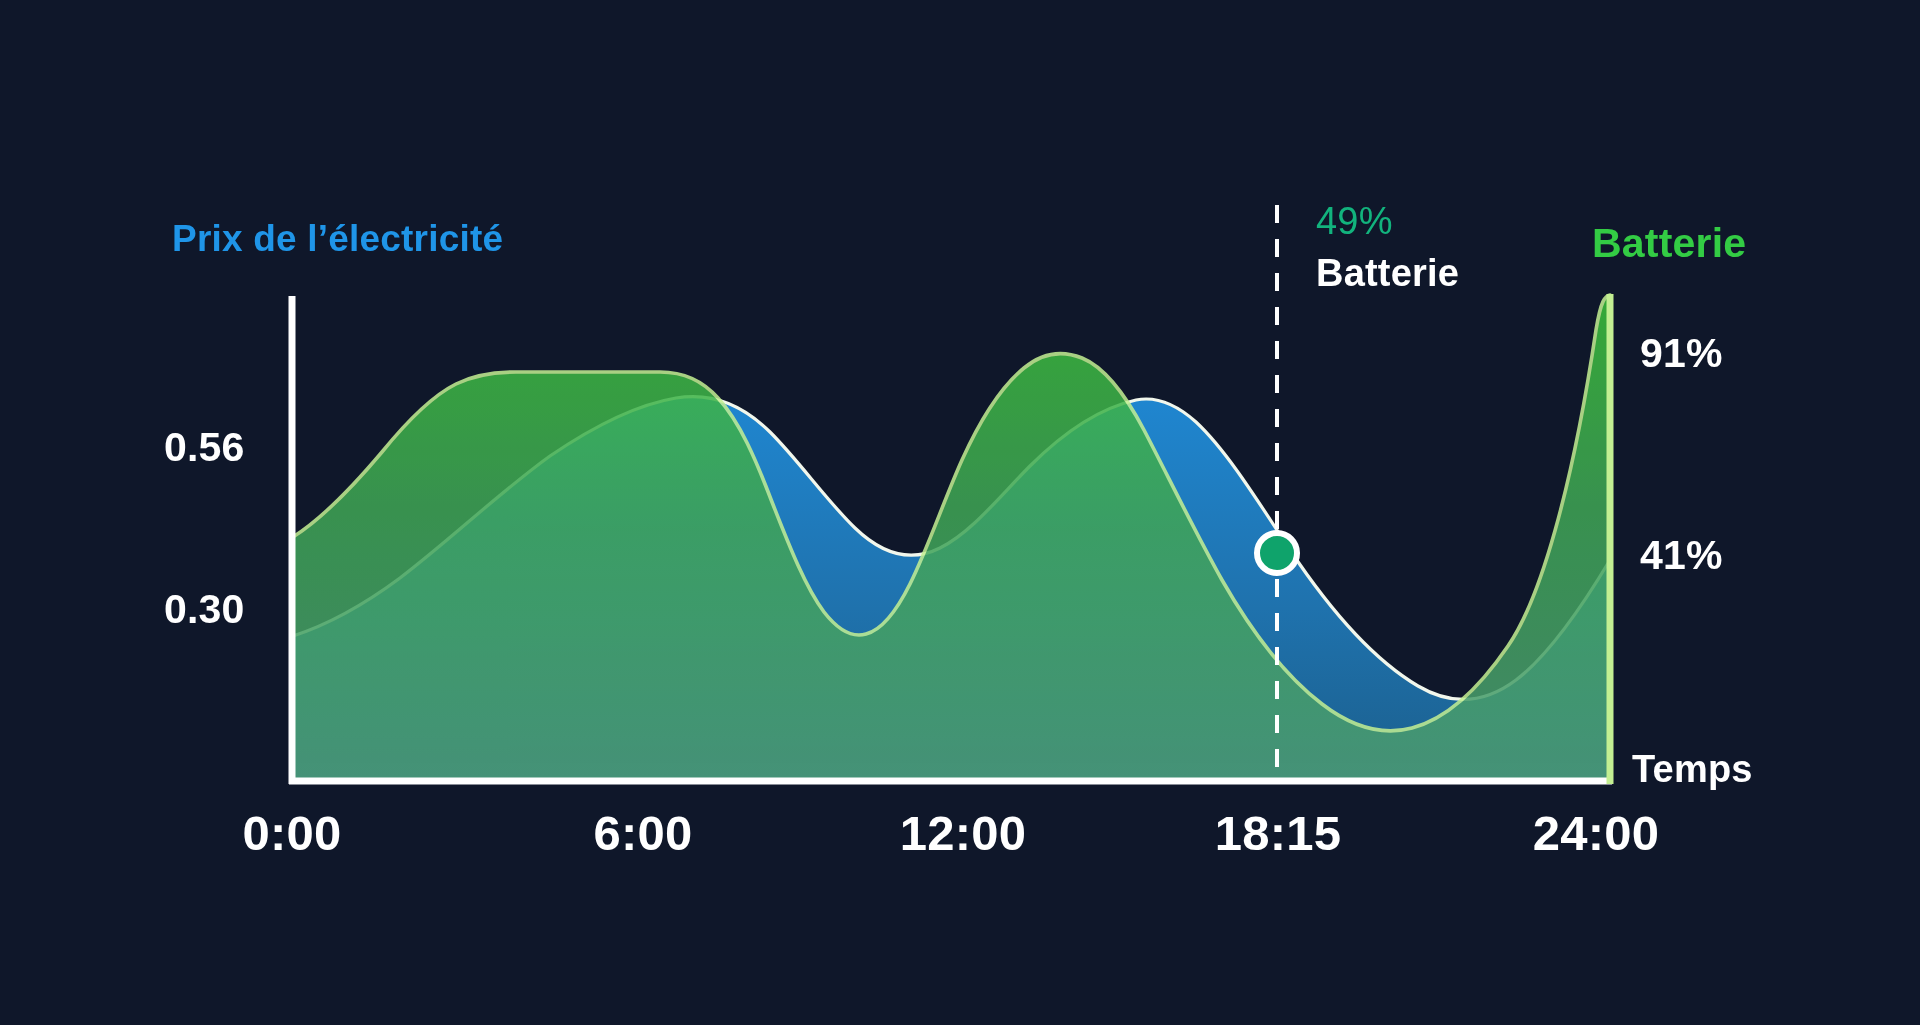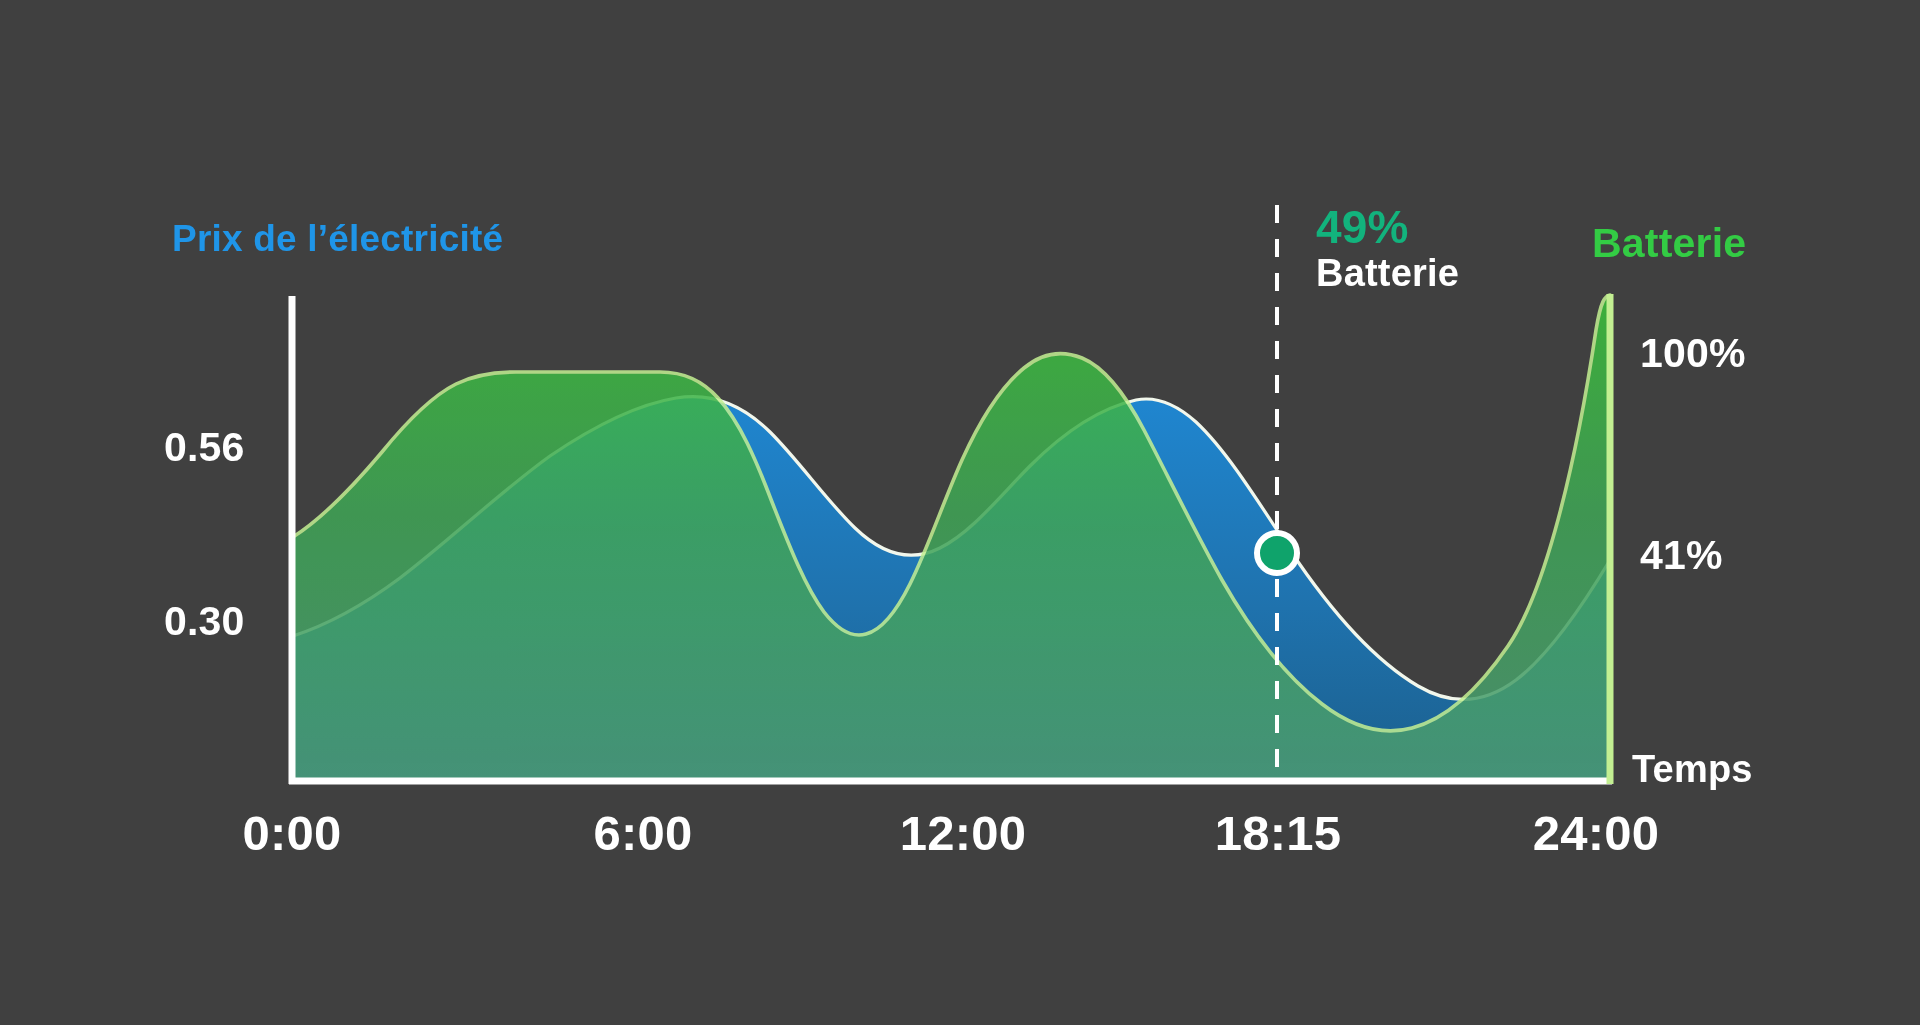--- a/index.html
+++ b/index.html
@@ -1,25 +1,25 @@
 <!DOCTYPE html>
 <html><head>
 <meta charset="utf-8">
 <style>
   html,body{margin:0;padding:0;background:#000;}
   body{width:1920px;height:1025px;overflow:hidden;
        font-family:"Liberation Sans", sans-serif;}
-  #stage{position:relative;width:1920px;height:1025px;background:#404040;}
+  #stage{position:relative;width:1920px;height:1025px;background:#0f172a;}
   svg.chart{position:absolute;left:0;top:0;width:1920px;height:1025px;}
   .lbl{position:absolute;white-space:nowrap;font-weight:700;letter-spacing:.2px;}
   .axis-num{font-size:41px;color:#ffffff;font-weight:700;}
   .tick-x{font-size:49px;color:#ffffff;font-weight:700;text-align:center;}
   .price-title{font-size:37px;color:#1f95e8;font-weight:700;}
   .batt-title{font-size:41px;color:#33cc44;font-weight:700;}
-  .cursor-pct{font-size:46px;color:#12b37d;font-weight:700;}
+  .cursor-pct{font-size:38px;color:#12b37d;font-weight:400;}
   .cursor-lab{font-size:38px;color:#ffffff;font-weight:700;}
   .temps{font-size:38px;color:#ffffff;font-weight:700;}
 </style>
 </head>
 <body>
 
 <div id="stage">
 
   <svg class="chart" viewBox="0 0 1920 1025">
     <defs>
@@ -122,23 +122,23 @@
   </svg>
 
   <div class="lbl price-title" style="left:172px; top:218px;">Prix de l’électricité</div>
 
   <div class="lbl batt-title" style="left:1592px; top:220px;">Batterie</div>
 
   <div class="lbl cursor-pct" style="left:1316px; top:200px;">49%</div>
   <div class="lbl cursor-lab" style="left:1316px; top:252px;">Batterie</div>
 
   <div class="lbl axis-num" style="left:164px; top:424px;">0.56</div>
-  <div class="lbl axis-num" style="left:164px; top:586px;margin-top:12px;">0.30</div>
+  <div class="lbl axis-num" style="left:164px; top:586px;">0.30</div>
 
-  <div class="lbl axis-num" style="left:1640px; top:330px;">100%</div>
+  <div class="lbl axis-num" style="left:1640px; top:330px;">91%</div>
   <div class="lbl axis-num" style="left:1640px; top:532px;">41%</div>
 
   <div class="lbl tick-x" style="left:292px; top:805px; transform:translateX(-50%);">0:00</div>
   <div class="lbl tick-x" style="left:643px; top:805px; transform:translateX(-50%);">6:00</div>
   <div class="lbl tick-x" style="left:963px; top:805px; transform:translateX(-50%);">12:00</div>
   <div class="lbl tick-x" style="left:1278px; top:805px; transform:translateX(-50%);">18:15</div>
   <div class="lbl tick-x" style="left:1596px; top:805px; transform:translateX(-50%);">24:00</div>
 
   <div class="lbl temps" style="left:1632px; top:748px;">Temps</div>
 

